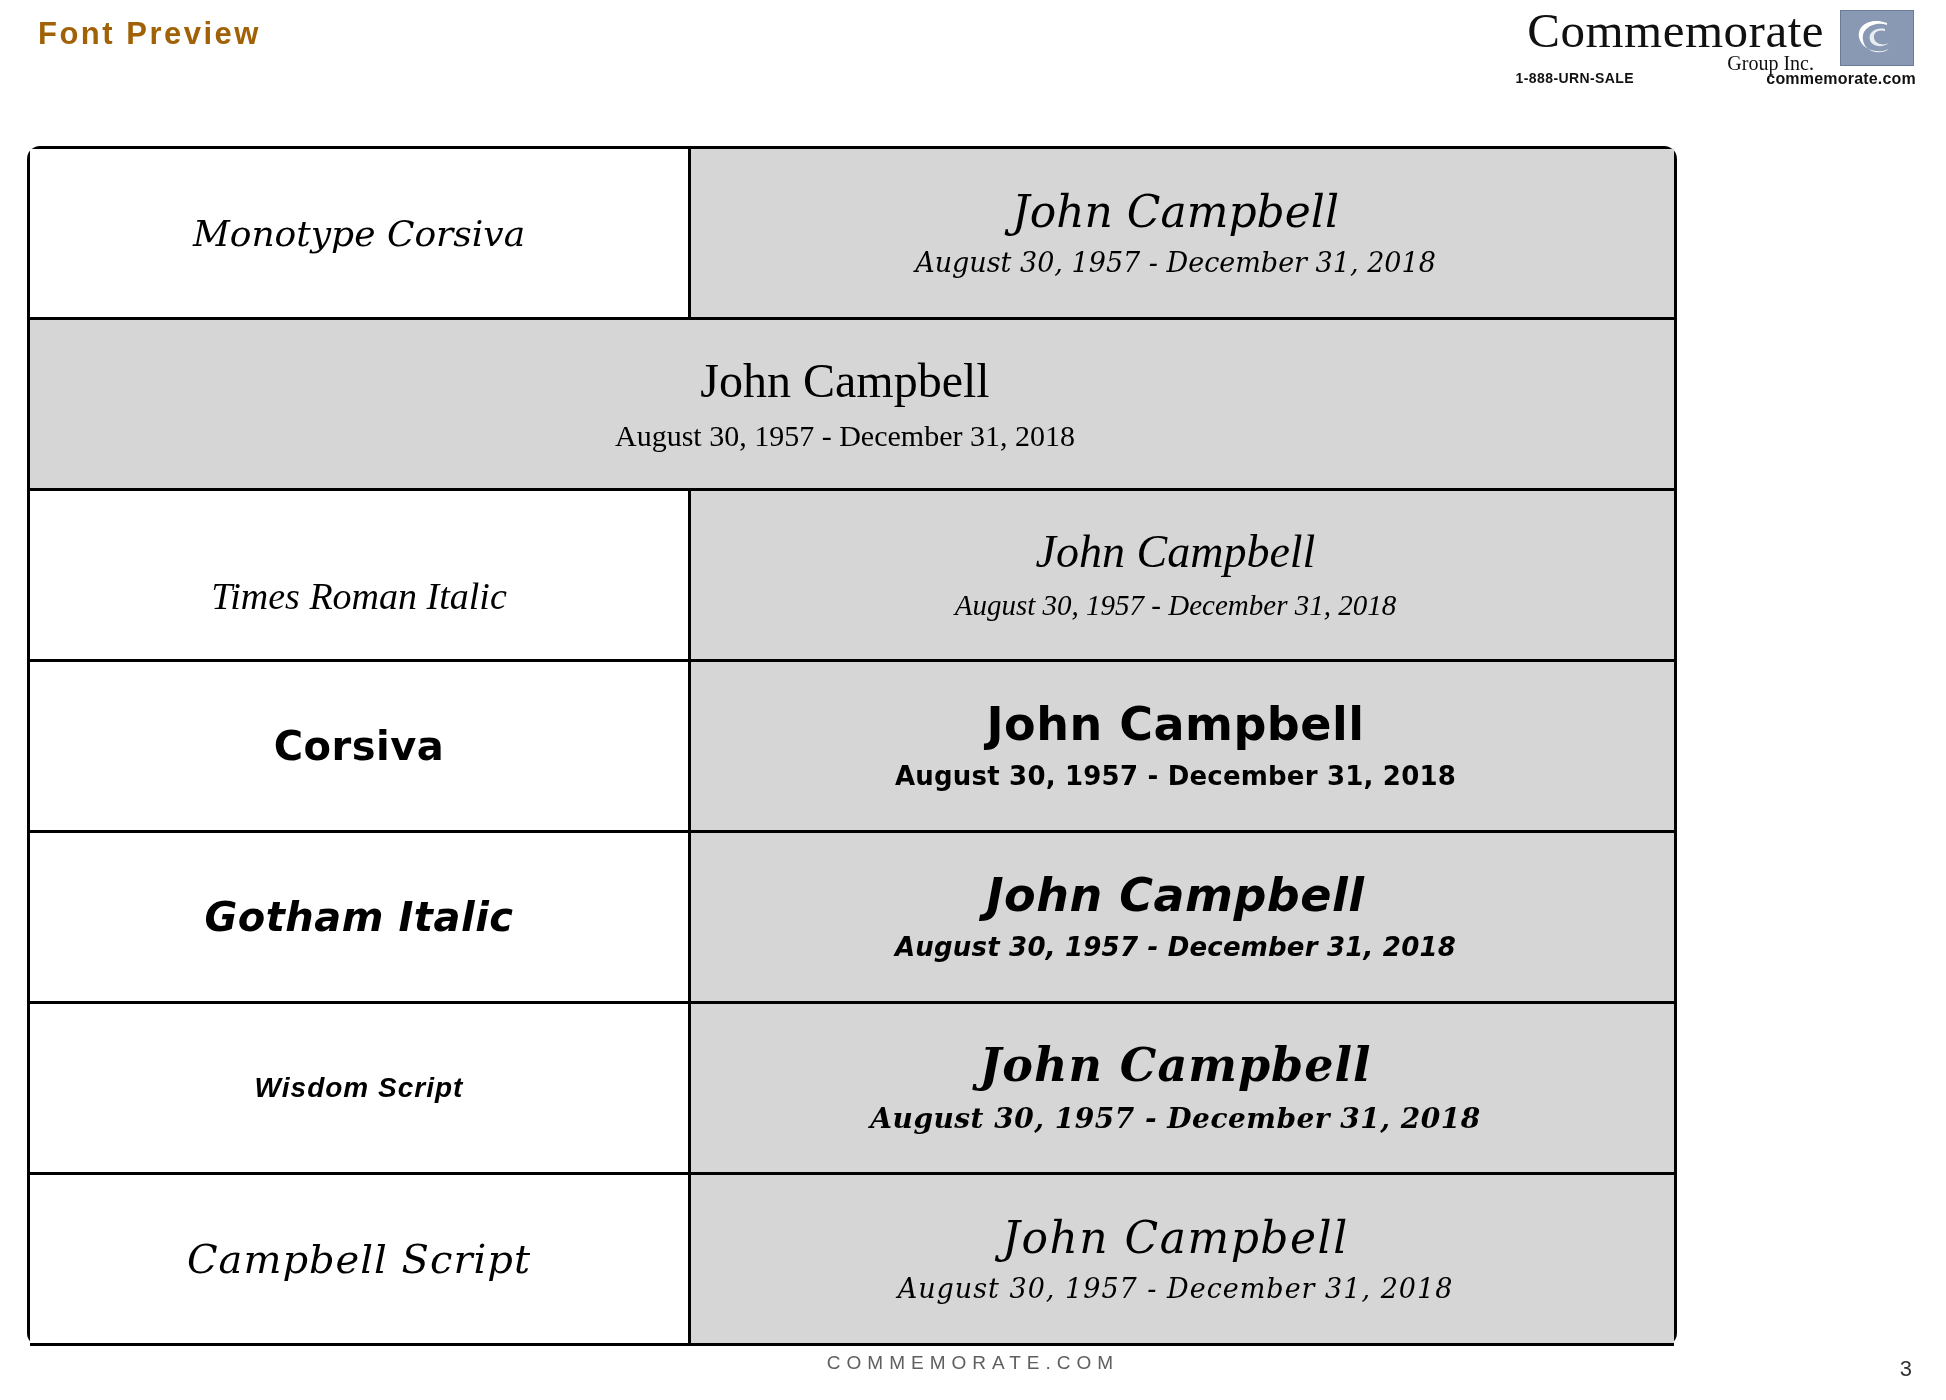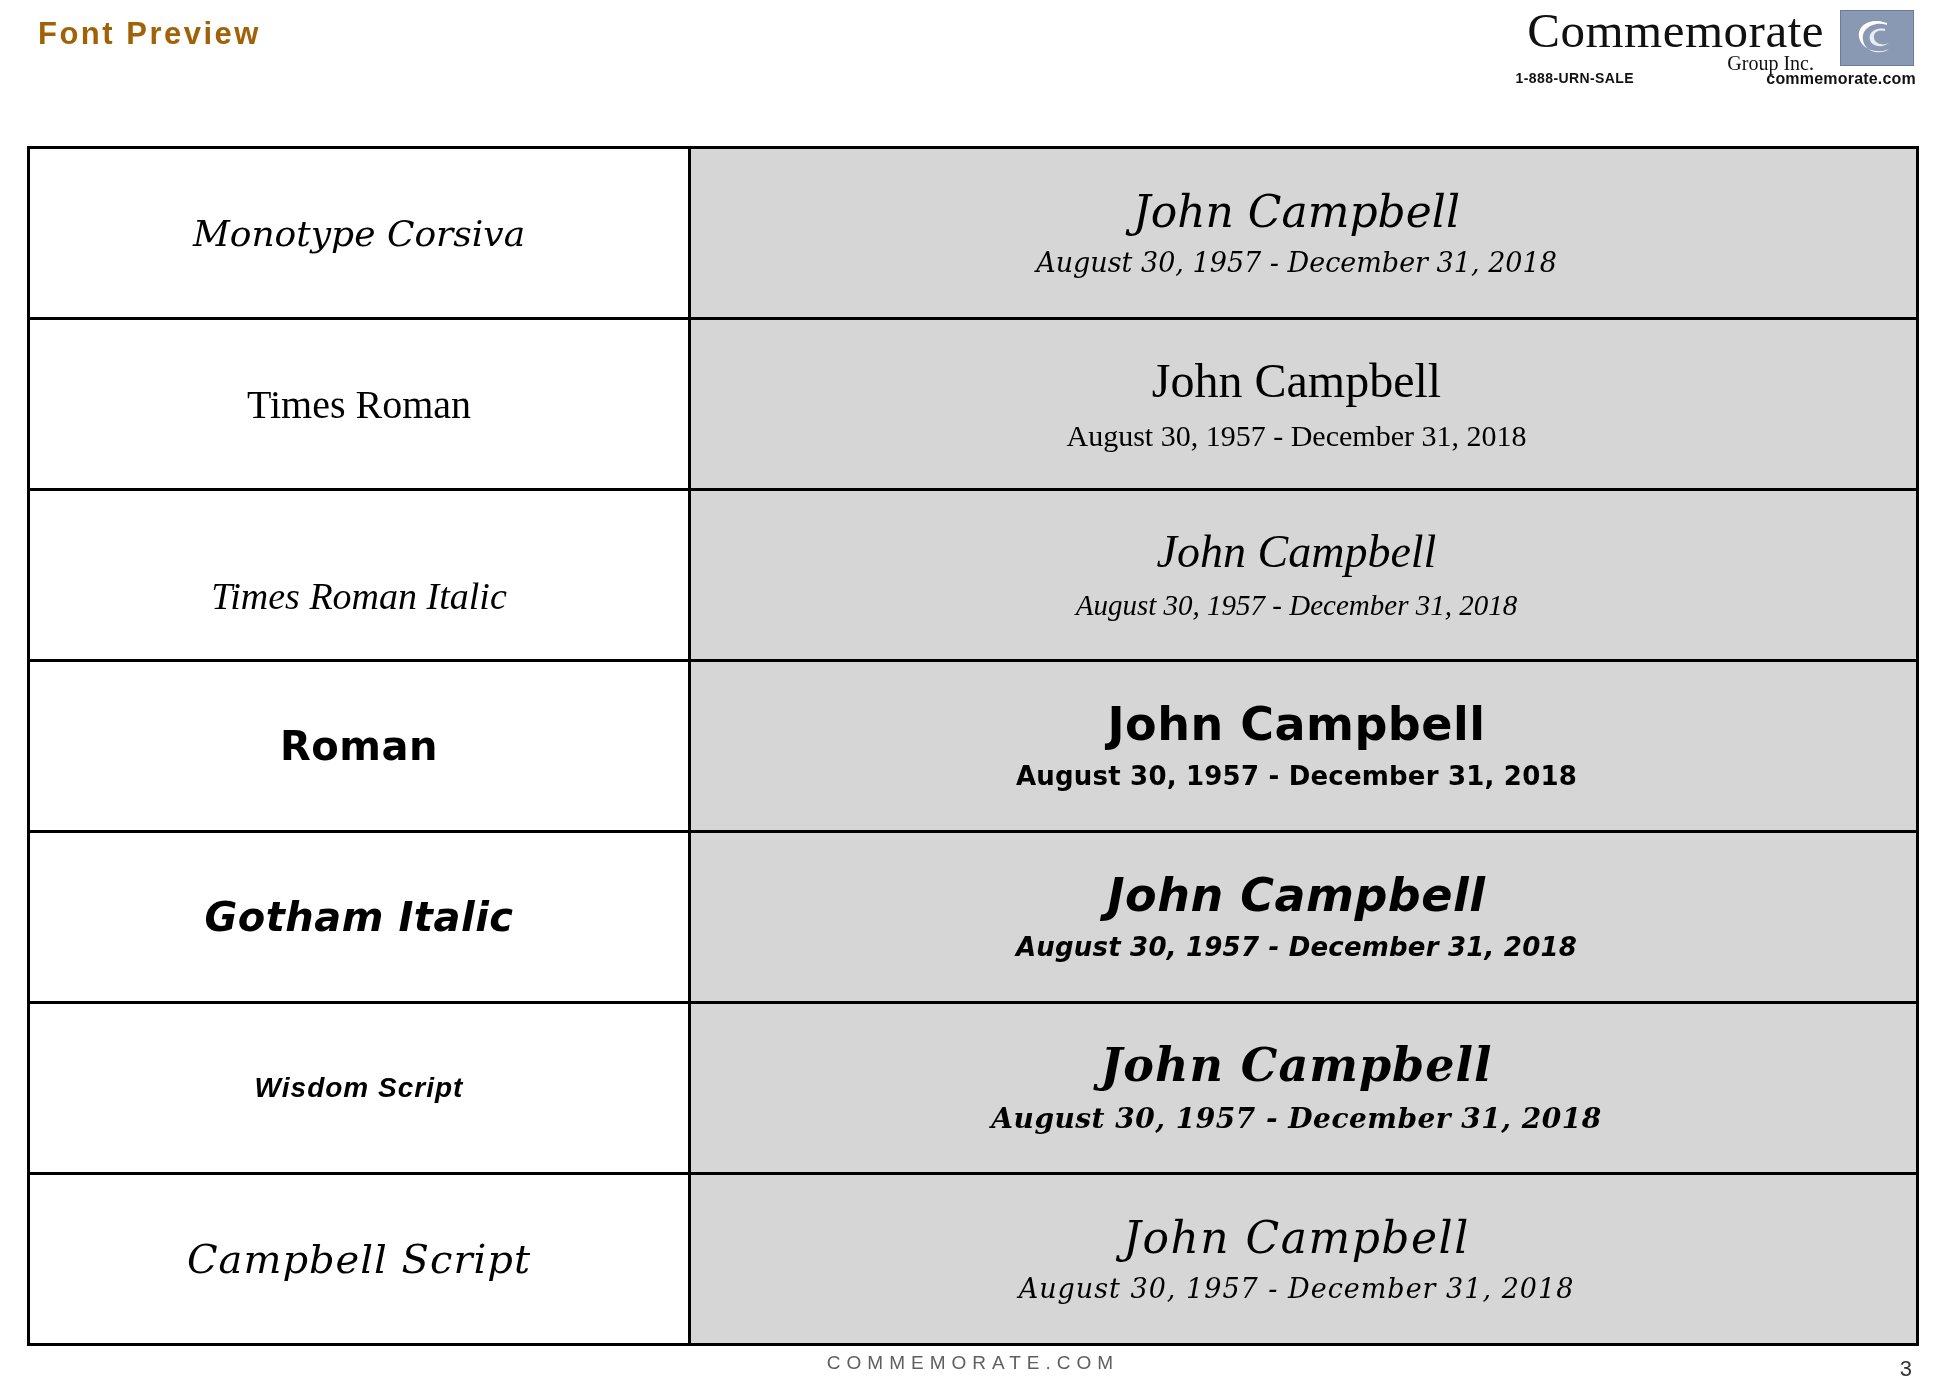--- a/index.html
+++ b/index.html
@@ -89,25 +89,26 @@
     background: #8a99b3;
     border: 1px solid #6d7c96;
   }
   .logo-mark svg { display: block; }
 
   
   .table {
     position: absolute;
     left: 27px;
     top: 146px;
-    width: 1892px;
+    width: 1650px;
     border-top: 3px solid #000;
     border-left: 3px solid #000;
     border-right: 3px solid #000;
     box-sizing: border-box;
+    border-radius: 13px;
   }
   .row {
     display: flex;
     border-bottom: 3px solid #000;
     height: 171px;
     box-sizing: border-box;
   }
   .cell-name {
     width: 661px;
     flex: 0 0 661px;
@@ -208,42 +209,39 @@
     <div class="cell-name">
       <span class="label">Monotype Corsiva</span>
     </div>
     <div class="cell-sample">
       <div class="sample-name">John Campbell</div>
       <div class="sample-dates">August 30, 1957 - December 31, 2018</div>
     </div>
   </div>
 
   <div class="row f-times">
-    <div class="cell-name">
-      <span class="label">Times Roman</span>
-    </div>
     <div class="cell-sample">
       <div class="sample-name">John Campbell</div>
       <div class="sample-dates">August 30, 1957 - December 31, 2018</div>
     </div>
   </div>
 
   <div class="row f-times-italic">
     <div class="cell-name">
       <span class="label">Times Roman Italic</span>
     </div>
     <div class="cell-sample">
       <div class="sample-name">John Campbell</div>
       <div class="sample-dates">August 30, 1957 - December 31, 2018</div>
     </div>
   </div>
 
   <div class="row f-gotham">
     <div class="cell-name">
-      <span class="label">Roman</span>
+      <span class="label">Corsiva</span>
     </div>
     <div class="cell-sample">
       <div class="sample-name">John Campbell</div>
       <div class="sample-dates">August 30, 1957 - December 31, 2018</div>
     </div>
   </div>
 
   <div class="row f-gotham-italic">
     <div class="cell-name">
       <span class="label">Gotham Italic</span>

